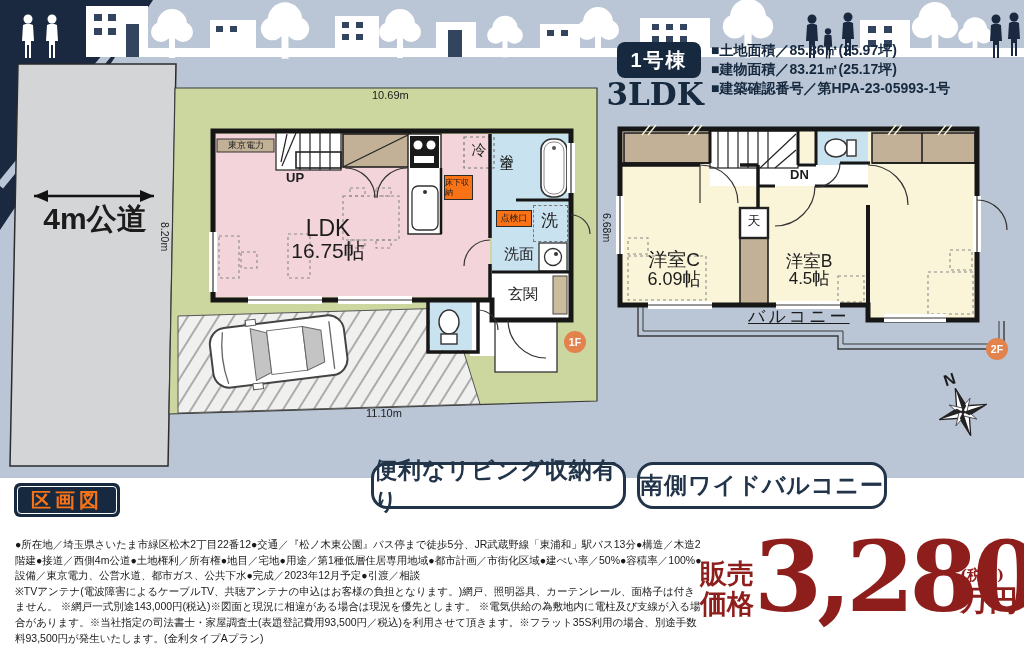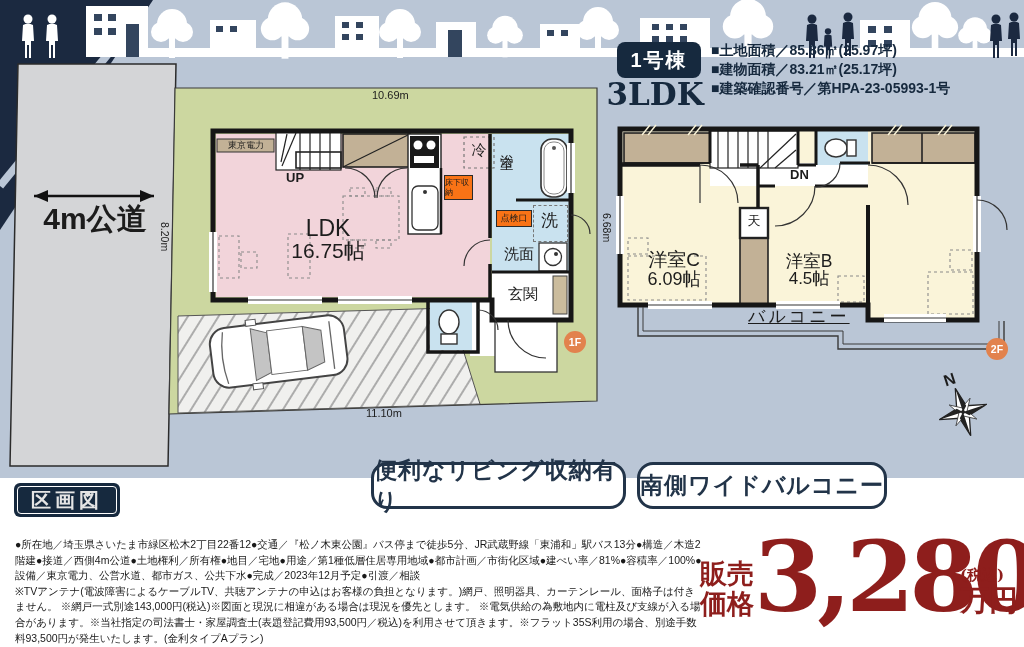--- a/index.html
+++ b/index.html
@@ -21,21 +21,21 @@
           display:flex;align-items:center;justify-content:center;}
   .plan-type{position:absolute;left:605px;top:76px;width:100px;text-align:center;color:#16293e;
           font-family:"DejaVu Serif",serif;font-weight:bold;font-size:31px;}
   .specs{position:absolute;left:711px;top:41px;color:#16293e;font-size:14px;font-weight:bold;
           line-height:19px;}
   .specs span{display:block;}
   
   .section-badge{position:absolute;left:14px;top:483px;width:106px;height:34px;background:#16293e;
           border-radius:6px;}
   .section-badge .inner{position:absolute;inset:3px;border:1.5px solid #fff;border-radius:4px;
-          display:flex;align-items:center;justify-content:center;color:#e5e5e5;font-size:20px;
+          display:flex;align-items:center;justify-content:center;color:#f97316;font-size:20px;
           font-weight:bold;letter-spacing:4px;}
   .banner{position:absolute;top:462px;height:47px;background:#fff;border:3px solid #223449;
           border-radius:16px;display:flex;align-items:center;justify-content:center;
           color:#223449;font-family:"DejaVu Serif",serif;font-weight:bold;font-size:23px;
           letter-spacing:1px;box-sizing:border-box;}
   .desc{position:absolute;left:15px;top:537px;width:688px;font-size:10.5px;line-height:15.6px;
           color:#191919;white-space:normal;}
   .price-red{color:#8e1e1c;font-family:"DejaVu Serif",serif;font-weight:bold;}
   .price-label{position:absolute;left:700px;top:559px;font-size:27px;line-height:30px;}
   .price-label span{display:block;}
@@ -408,21 +408,21 @@
 <div class="fbadge" style="left:986px;top:338px;">2F</div>
 
 <div class="section-badge">
   <div class="inner">区画図</div>
 </div>
 
 <div class="banner" style="left:371px;width:255px;">便利なリビング収納有り</div>
 <div class="banner" style="left:637px;width:250px;">南側ワイドバルコニー</div>
 
 <div class="desc">
-  <div>●所在地／埼玉県さいたま市緑区松木2丁目22番12●交通／『松ノ木東公園』バス停まで徒歩5分、JR武蔵野線「東浦和」駅バス13分●構造／木造2階建●接道／西側4m公道●土地権利／所有権●地目／宅地●用途／第1種低層住居専用地域●都市計画／市街化区域●建ぺい率／81%●容積率／100%●設備／東京電力、公営水道、都市ガス、公共下水●完成／2023年12月予定●引渡／相談</div>
+  <div>●所在地／埼玉県さいたま市緑区松木2丁目22番12●交通／『松ノ木東公園』バス停まで徒歩5分、JR武蔵野線「東浦和」駅バス13分●構造／木造2階建●接道／西側4m公道●土地権利／所有権●地目／宅地●用途／第1種低層住居専用地域●都市計画／市街化区域●建ぺい率／50%●容積率／100%●設備／東京電力、公営水道、都市ガス、公共下水●完成／2023年12月予定●引渡／相談</div>
   <div>※TVアンテナ(電波障害によるケーブルTV、共聴アンテナの申込はお客様の負担となります。)網戸、照明器具、カーテンレール、面格子は付きません。 ※網戸一式別途143,000円(税込)※図面と現況に相違がある場合は現況を優先とします。 ※電気供給の為敷地内に電柱及び支線が入る場合があります。※当社指定の司法書士・家屋調査士(表題登記費用93,500円／税込)を利用させて頂きます。※フラット35S利用の場合、別途手数料93,500円が発生いたします。(金利タイプAプラン)</div>
 </div>
 
 <div>
   <div class="price-red price-label">
     <span>販売</span>
     <span>価格</span>
   </div>
   <div class="price-red price-amount">3,280</div>
   <div class="price-red price-right">

